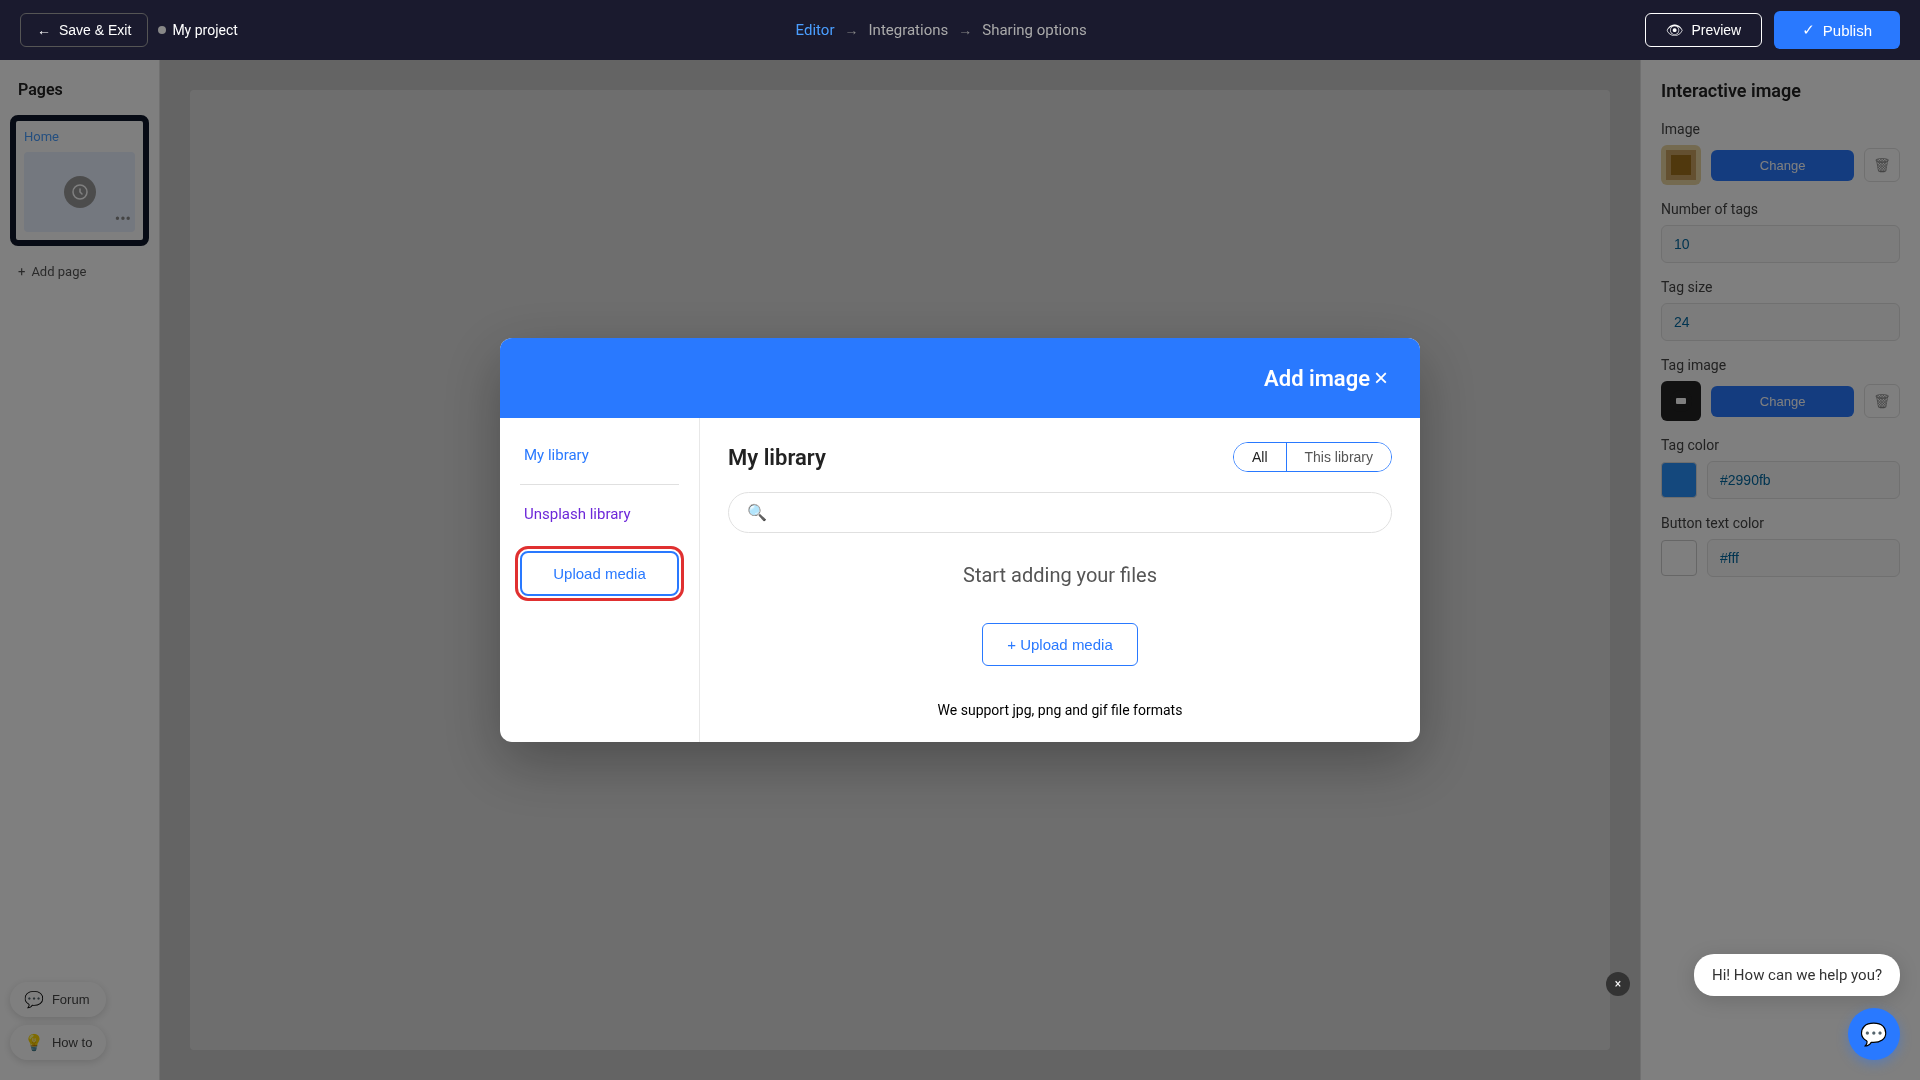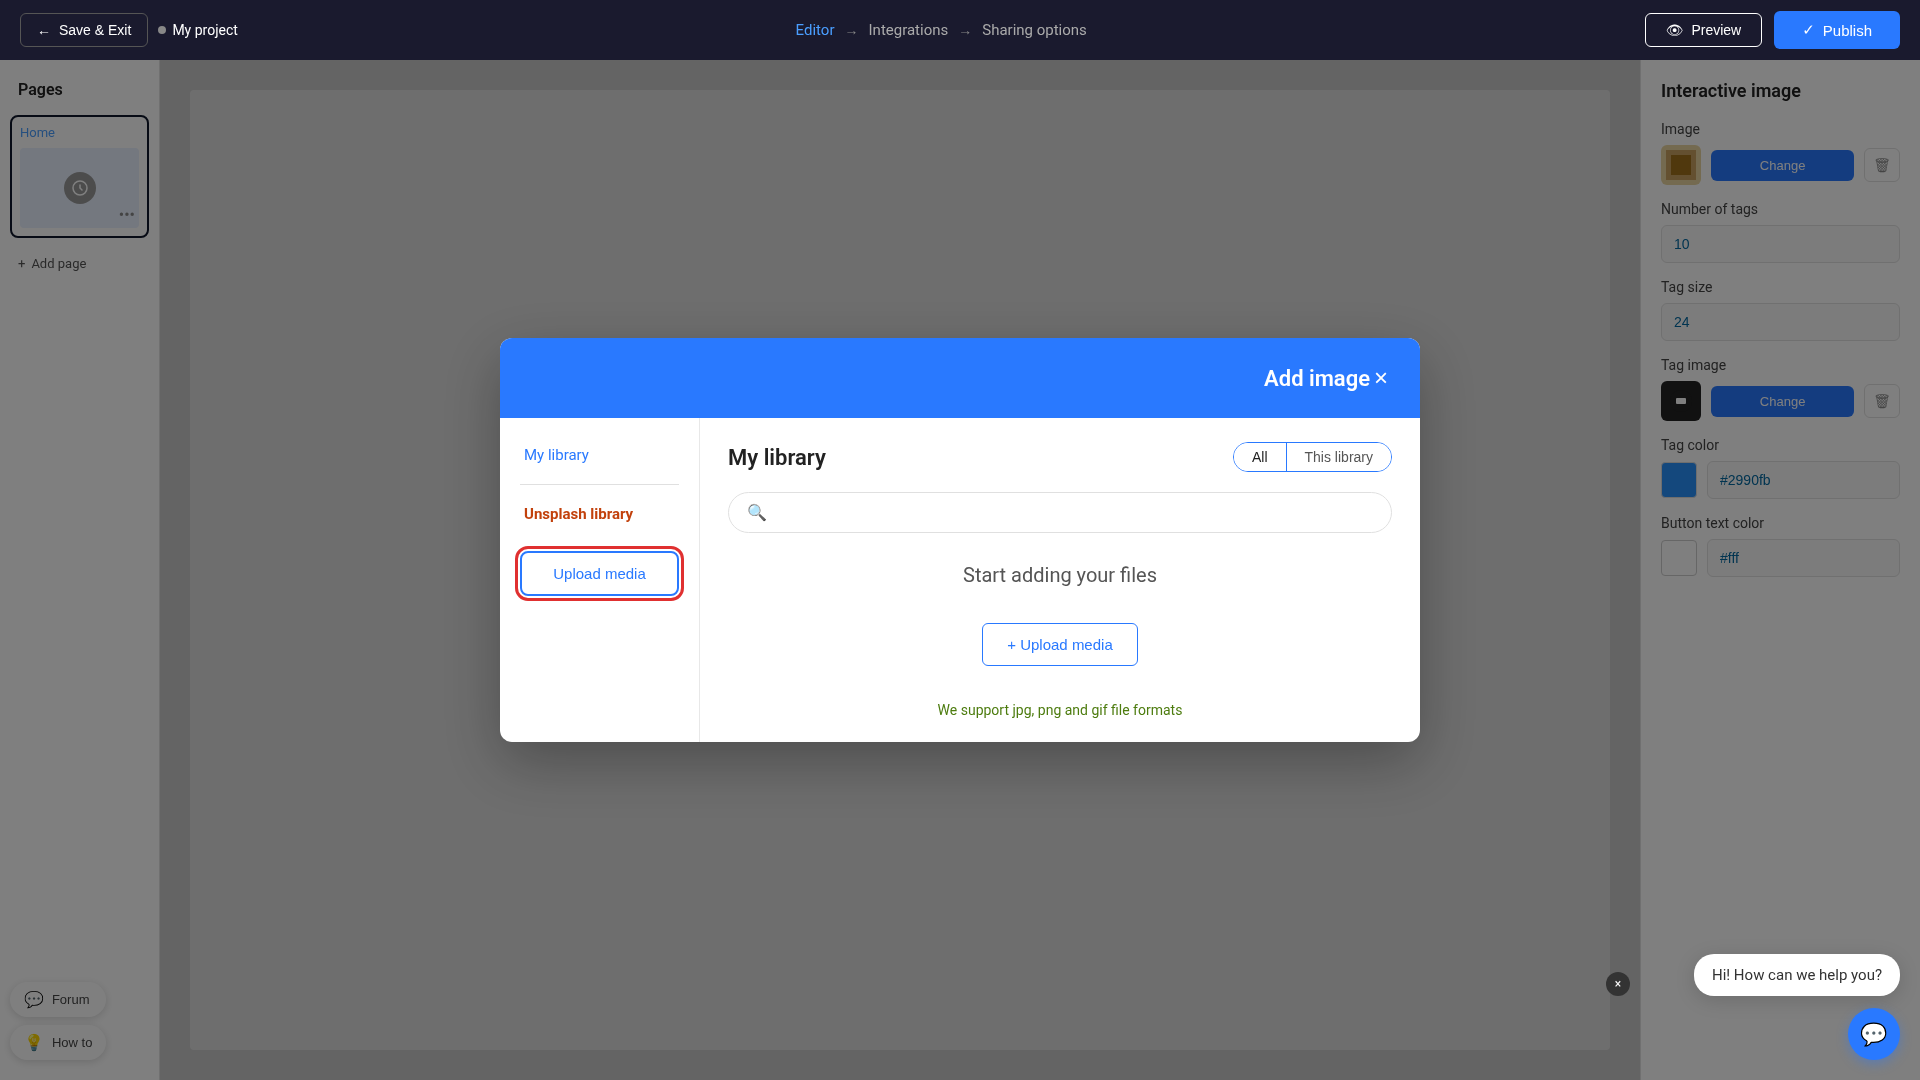--- a/index.html
+++ b/index.html
@@ -40,21 +40,21 @@
       display: flex; height: 1080px; padding-top: 60px;
     }
 
     
     .left-sidebar {
       width: 160px; background: #fff; border-right: 1px solid #e0e0e0;
       padding: 20px 10px; flex-shrink: 0;
     }
     .sidebar-title { font-size: 16px; font-weight: 600; color: #222; margin-bottom: 16px; padding-left: 8px; }
     .page-card {
-      border: 2px solid #0f172a; border-radius: 8px; padding: 8px;
+      border: 6px solid #0f172a; border-radius: 8px; padding: 8px;
       margin-bottom: 12px; background: #fff; cursor: pointer;
     }
     .page-card-label { font-size: 13px; color: #4a9eff; margin-bottom: 8px; }
     .page-card-preview {
       width: 100%; height: 80px; background: #e8f0fe; border-radius: 4px;
       display: flex; align-items: center; justify-content: center; position: relative;
     }
     .page-card-icon { width: 32px; height: 32px; background: #999; border-radius: 50%; display: flex; align-items: center; justify-content: center; }
     .page-card-dots { position: absolute; bottom: 4px; right: 4px; color: #888; font-size: 16px; cursor: pointer; }
     .add-page-btn { display: flex; align-items: center; gap: 6px; color: #555; font-size: 13px; cursor: pointer; padding: 6px 8px; }
@@ -124,21 +124,21 @@
     .modal-close {
       background: transparent; border: none; color: #fff;
       font-size: 24px; cursor: pointer; padding: 4px; line-height: 1;
     }
     .modal-body { display: flex; flex: 1; overflow: hidden; }
     .modal-sidebar { width: 200px; padding: 20px; border-right: 1px solid #e8e8e8; flex-shrink: 0; }
     .modal-nav-item {
       display: block; font-size: 15px; padding: 8px 4px;
       cursor: pointer; color: #2979ff; text-decoration: none; margin-bottom: 4px;
     }
-    .modal-nav-item.inactive { color: #c2410c; font-weight: bold; }
+    .modal-nav-item.inactive { color: #6d28d9; }
     .modal-nav-divider { border: none; border-top: 1px solid #e0e0e0; margin: 12px 0; }
     .upload-media-btn {
       background: #fff; border: 2px solid #2979ff; color: #2979ff;
       padding: 12px 20px; border-radius: 8px; cursor: pointer;
       font-size: 15px; font-weight: 500; width: 100%; margin-top: 16px;
       outline: 3px solid #e03030; outline-offset: 2px;
     }
     .modal-content { flex: 1; padding: 24px 28px; display: flex; flex-direction: column; }
     .modal-content-header { display: flex; align-items: center; justify-content: space-between; margin-bottom: 20px; }
     .modal-content-title { font-size: 22px; font-weight: 600; color: #222; }
@@ -158,21 +158,21 @@
     .search-input {
       border: none; outline: none; font-size: 16px; flex: 1; color: #999;
       background: transparent;
     }
     .empty-state { flex: 1; display: flex; flex-direction: column; align-items: center; justify-content: center; gap: 36px; }
     .empty-state-text { font-size: 20px; color: #555; font-weight: 400; }
     .upload-btn-outline {
       border: 1px solid #2979ff; background: #fff; color: #2979ff;
       padding: 12px 24px; border-radius: 6px; cursor: pointer; font-size: 15px;
     }
-    .support-text { font-size: 14px; color: #4d7c0f; }
+    .support-text { font-size: 14px; color: #000000; }
 
     
     .chat-bubble {
       position: fixed; bottom: 20px; right: 20px;
       background: #2979ff; width: 52px; height: 52px; border-radius: 50%;
       display: flex; align-items: center; justify-content: center;
       cursor: pointer; z-index: 1000; box-shadow: 0 4px 12px rgba(41,121,255,0.4);
     }
     .chat-tooltip {
       position: fixed; bottom: 84px; right: 20px;

